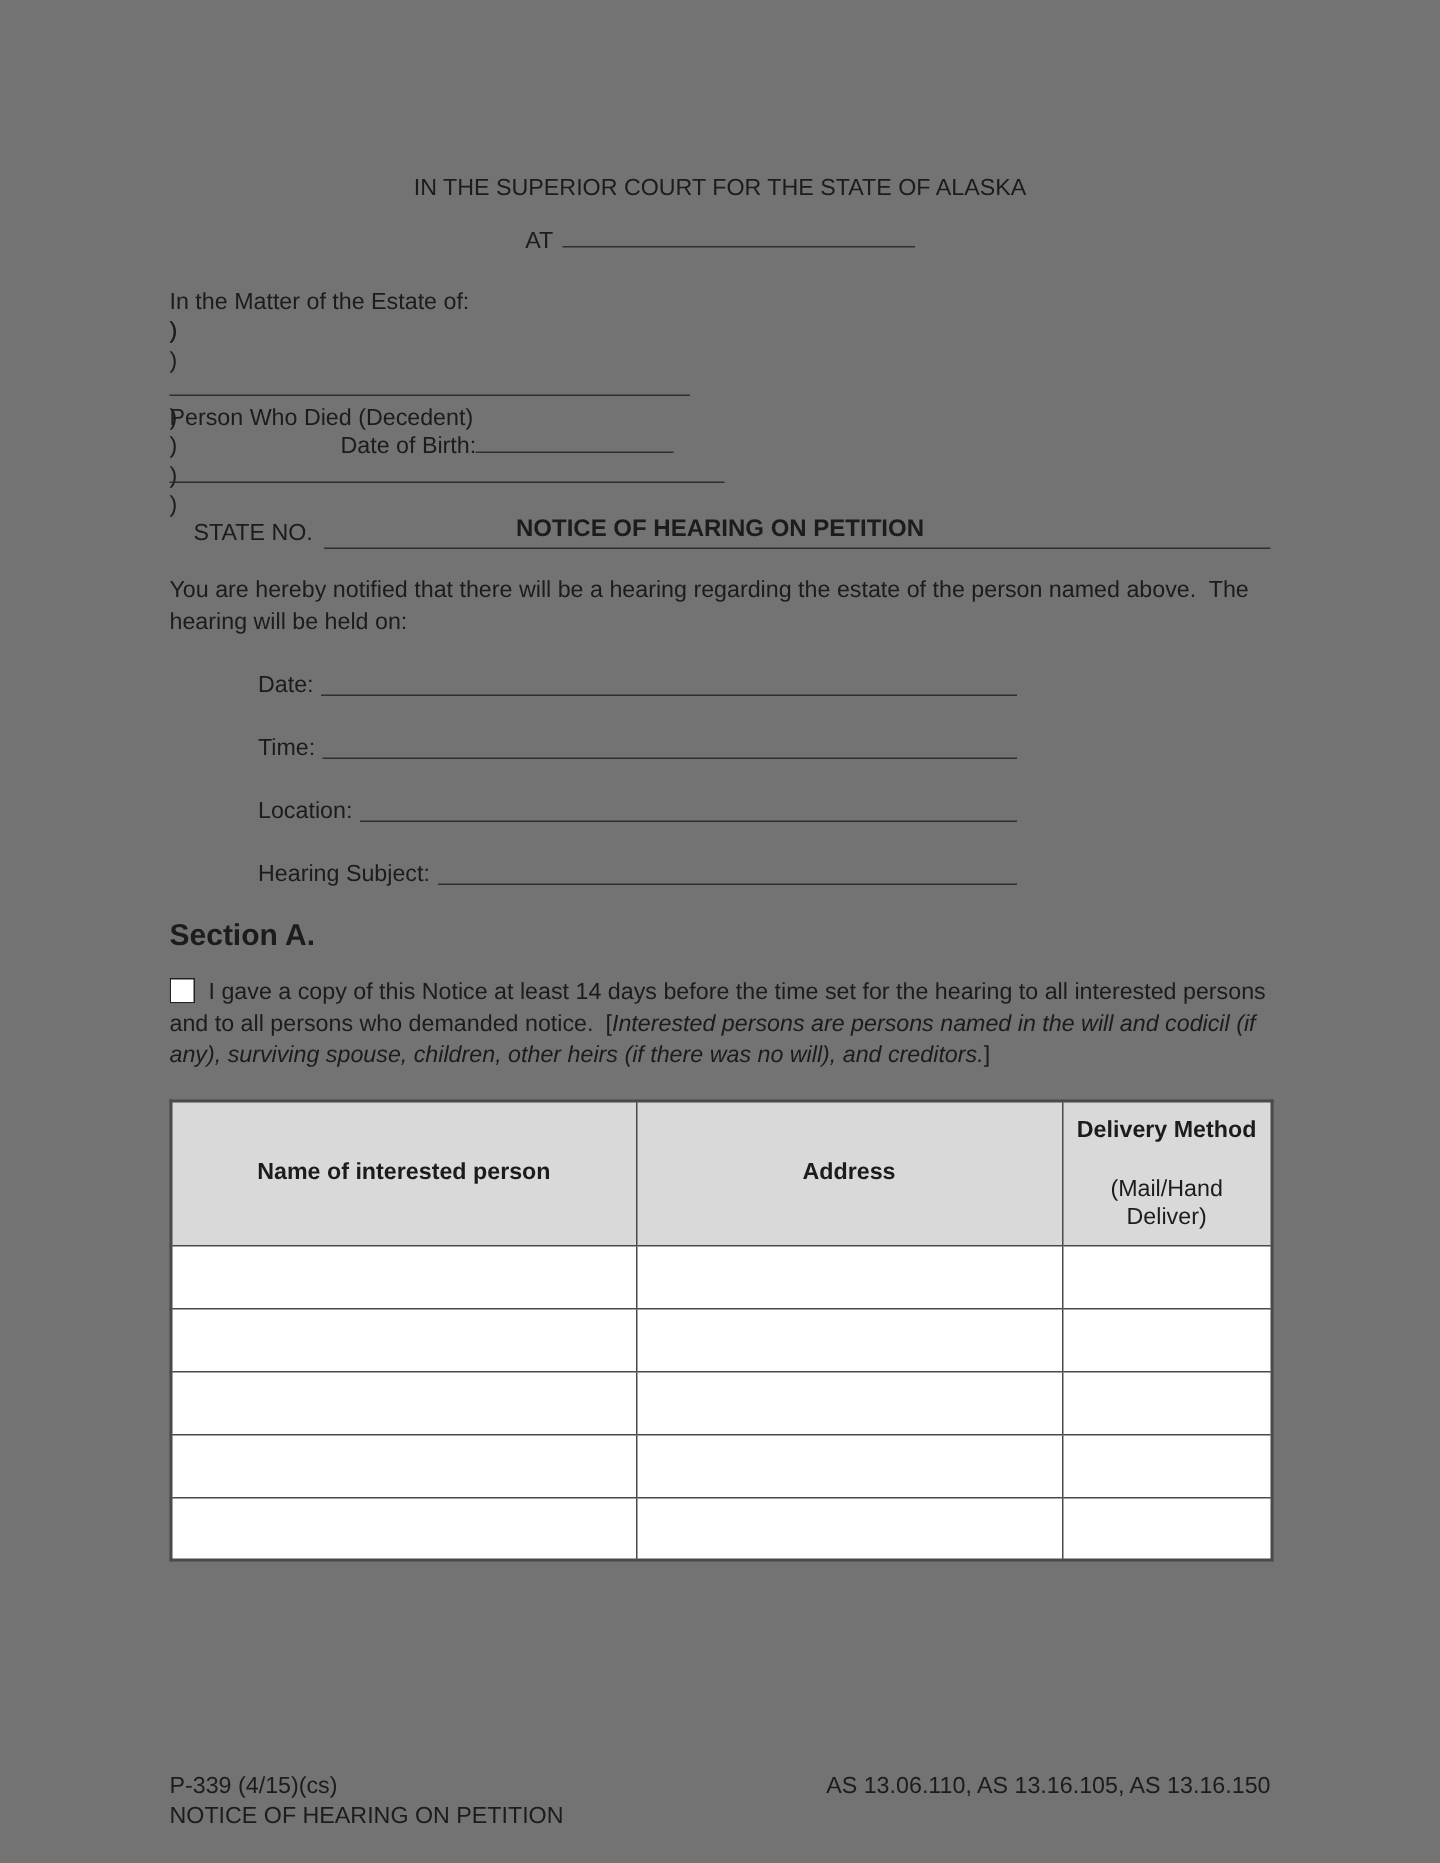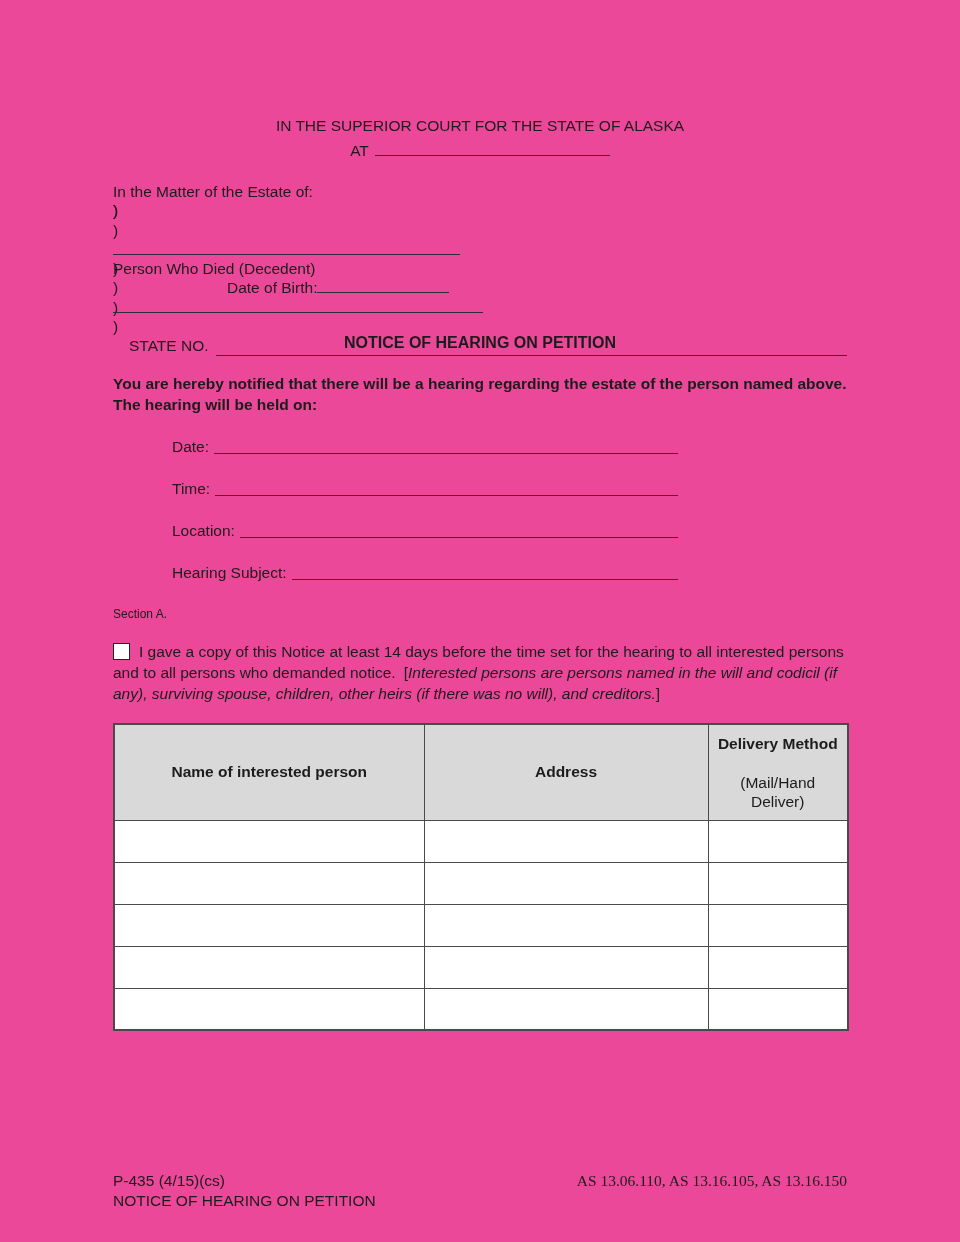--- a/index.html
+++ b/index.html
@@ -1,49 +1,49 @@
 <!DOCTYPE html>
 <html style="--header-bg: #d9d9d9;"><head>
 <meta charset="utf-8">
 <style>
   * { margin:0; padding:0; box-sizing:border-box; }
   html,body { background:#fff; }
   .page {
-    width:960px; height:1242px; background:#ec4899; position:relative;
+    width:960px; height:1242px; background:#737373; position:relative;
     font-family:"Liberation Sans", sans-serif; font-size:15.5px; color:#1c1c1c;
     padding:116px 113px 0 113px; overflow:hidden;
   }
   .center { text-align:center; }
   .court-title { font-weight:400; line-height:19px; }
-  .at-line { margin-top:6px; line-height:19px; }
+  .at-line { margin-top:16px; line-height:19px; }
   .uline { display:inline-block; border-bottom:1.6px solid #2f2f2f; }
   .at-line .uline { width:235px; margin-left:6px; }
 
   
   .caption { margin-top:22px; }
   .cap-row { display:flex; height:19.3px; line-height:19.3px; white-space:nowrap;flex-direction:column; }
   .cap-left { width:370px; position:relative; }
   .cap-paren { width:18px; }
   .cap-right { flex:1; display:flex; align-items:flex-end; }
   .cap-left .full { width:347px; }
   .cap-left .fullwide { width:370px; }
   .dob-label { margin-left:114px; }
   .dob-line { width:132px; }
   .caseno-label { margin-left:16px; line-height:19.3px; }
   .caseno-line { flex:1; margin-left:7px; height:17px; }
 
   .form-title { margin-top:16px; font-weight:bold; font-size:16px; line-height:19px; }
 
-  .intro { margin-top:21px; line-height:21px; white-space:pre-wrap;font-weight:bold; }
+  .intro { margin-top:21px; line-height:21px; white-space:pre-wrap; }
 
   .fields { margin-top:21px; }
   .field { display:flex; margin:0 0 21px 59px; width:506px; line-height:21px; }
   .field .uline { flex:1; margin-left:5px; height:18px; }
 
-  .section-heading { font-weight:normal; font-size:12px; line-height:21px; }
+  .section-heading { font-weight:bold; font-size:20px; line-height:21px; }
 
   .chk-para { margin-top:16px; line-height:21px; }
   .checkbox {
     display:inline-block; width:17px; height:17px; border:1.7px solid #222;
     vertical-align:-3px; margin-right:9px; background:#fff;
   }
   .brk-open { margin-left:8px; }
   .chk-para em { font-family:"Liberation Sans", sans-serif; }
 
   table.persons {
@@ -56,21 +56,21 @@
   th.col-delivery { width:140px; }
   table.persons thead th {
     background:var(--header-bg, #d9d9d9); height:96px; font-size:15.5px;
     text-align:center; vertical-align:middle; font-weight:bold; padding:2px 8px;
   }
   th.col-delivery { padding:2px 5px; line-height:19px; vertical-align:top; padding-top:6px; }
   .delivery-sub { font-weight:400;margin-top:20px; }
   table.persons tbody td { height:42px; background:#fff; }
 
   .footer { display:flex; justify-content:space-between; margin-top:140px; line-height:20px; }
-  .footer .right { text-align:left;font-family:Liberation Serif, serif; }
+  .footer .right { text-align:left; }
 </style>
 </head>
 <body>
 
 <div class="page">
 
   <div class="center court-title">IN THE SUPERIOR COURT FOR THE STATE OF ALASKA</div>
   <div class="center at-line"><span>AT</span><span class="uline"></span></div>
 
   <div class="caption">
@@ -176,19 +176,19 @@
         <tr>
           <td></td>
           <td></td>
           <td></td>
         </tr>
       </tbody>
   </table>
 
   <div class="footer">
     <div class="left">
-      <div>P-435 (4/15)(cs)</div>
+      <div>P-339 (4/15)(cs)</div>
       <div>NOTICE OF HEARING ON PETITION</div>
     </div>
     <div class="right">AS 13.06.110, AS 13.16.105, AS 13.16.150</div>
   </div>
 
 </div>
 
 </body></html>

